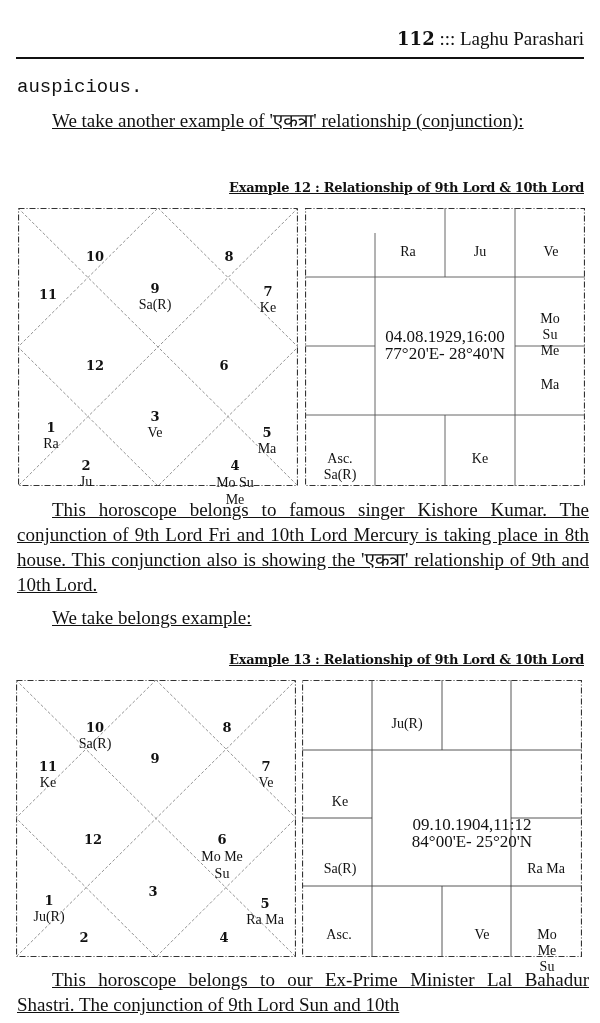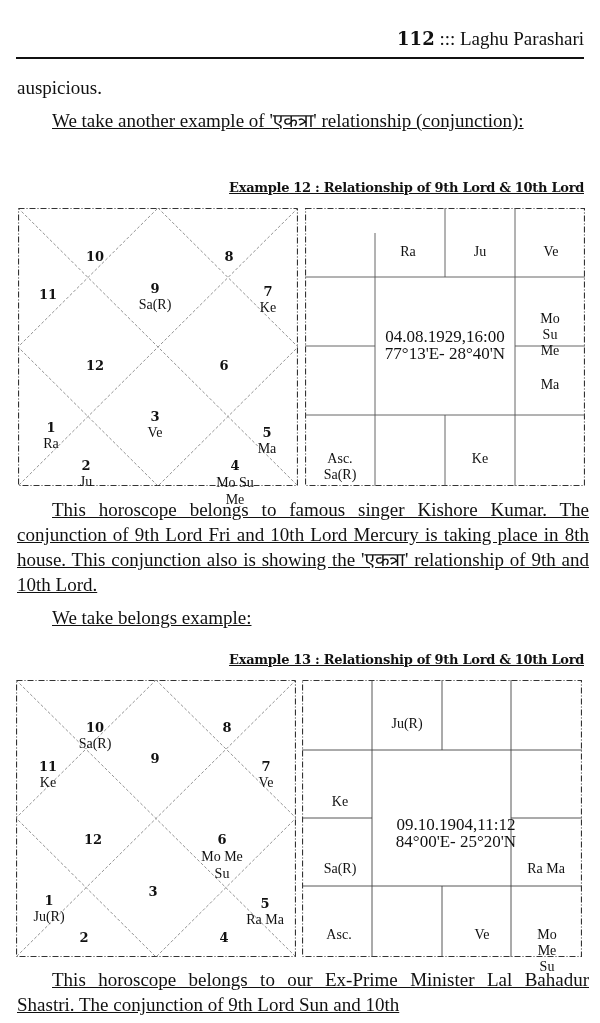--- a/index.html
+++ b/index.html
@@ -26,21 +26,21 @@
 </head>
 <body>
 
 <div class="header">
   <b>112</b>
   <span>:::</span>
   <span>Laghu Parashari</span>
 </div>
 <div class="rule"></div>
 
-<div class="p" style="top:75px;">auspicious.</div>
+<div class="p" style="top:75px;font-family:Liberation Mono, monospace;">auspicious.</div>
 <div class="p just ind" style="top:108px;">We take another example of 'एकत्रा' relationship (conjunction):</div>
 
 <div class="ex-title" style="top:180px;">Example 12 : Relationship of 9th Lord &amp; 10th Lord</div>
 
 <div class="chart" style="left:18px; top:208px; width:280px; height:278px;">
   <svg width="280" height="278">
     <g stroke="#333" stroke-width="1.2" fill="none" stroke-dasharray="6,2,1,2">
       <rect x="0.5" y="0.5" width="279" height="277"></rect>
     </g>
     <g stroke="#777" stroke-width="0.8" fill="none" stroke-dasharray="3,2">
@@ -113,21 +113,21 @@
   <div class="lbl" style="left:175px; top:8px;">Ju</div>
   <div class="lbl" style="left:246px; top:8px;">Ve</div>
   <div class="lbl" style="left:245px; top:75px; white-space:pre-line;">Mo Su
 Me</div>
   <div class="lbl" style="left:245px; top:141px;">Ma</div>
   <div class="lbl" style="left:35px; top:215px; white-space:pre-line;">Asc.
 Sa(R)</div>
   <div class="lbl" style="left:175px; top:215px;">Ke</div>
   <div class="center-info" style="left:70px; top:120px; width:140px;">
     <div>04.08.1929,16:00</div>
-    <div>77°13'E- 28°40'N</div>
+    <div>77°20'E- 28°40'N</div>
   </div>
 </div>
 
 <div class="p just ind" style="top:497px;">This horoscope belongs to famous singer Kishore Kumar. The conjunction of 9th Lord Fri and 10th Lord Mercury is taking place in 8th house. This conjunction also is showing the 'एकत्रा' relationship of 9th and 10th Lord.</div>
 <div class="p ind" style="top:605px;">We take belongs example:</div>
 
 <div class="ex-title" style="top:652px;">Example 13 : Relationship of 9th Lord &amp; 10th Lord</div>
 
 <div class="chart" style="left:16px; top:680px; width:280px; height:277px;">
   <svg width="280" height="277">
@@ -202,19 +202,19 @@
     </g>
   </svg>
   <div class="lbl" style="left:105px; top:8px;">Ju(R)</div>
   <div class="lbl" style="left:38px; top:86px;">Ke</div>
   <div class="lbl" style="left:38px; top:153px;">Sa(R)</div>
   <div class="lbl" style="left:244px; top:153px;">Ra Ma</div>
   <div class="lbl" style="left:37px; top:219px;">Asc.</div>
   <div class="lbl" style="left:180px; top:219px;">Ve</div>
   <div class="lbl" style="left:245px; top:219px; white-space:pre-line;">Mo Me
 Su</div>
-  <div class="center-info" style="left:70px; top:136px; width:168px;">
+  <div class="center-info" style="left:70px; top:136px; width:168px;padding-left:16px;">
     <div>09.10.1904,11:12</div>
     <div>84°00'E- 25°20'N</div>
   </div>
 </div>
 
 <div class="p just ind" style="top:967px;">This horoscope belongs to our Ex-Prime Minister Lal Bahadur Shastri. The conjunction of 9th Lord Sun and 10th</div>
 
 </body></html>

